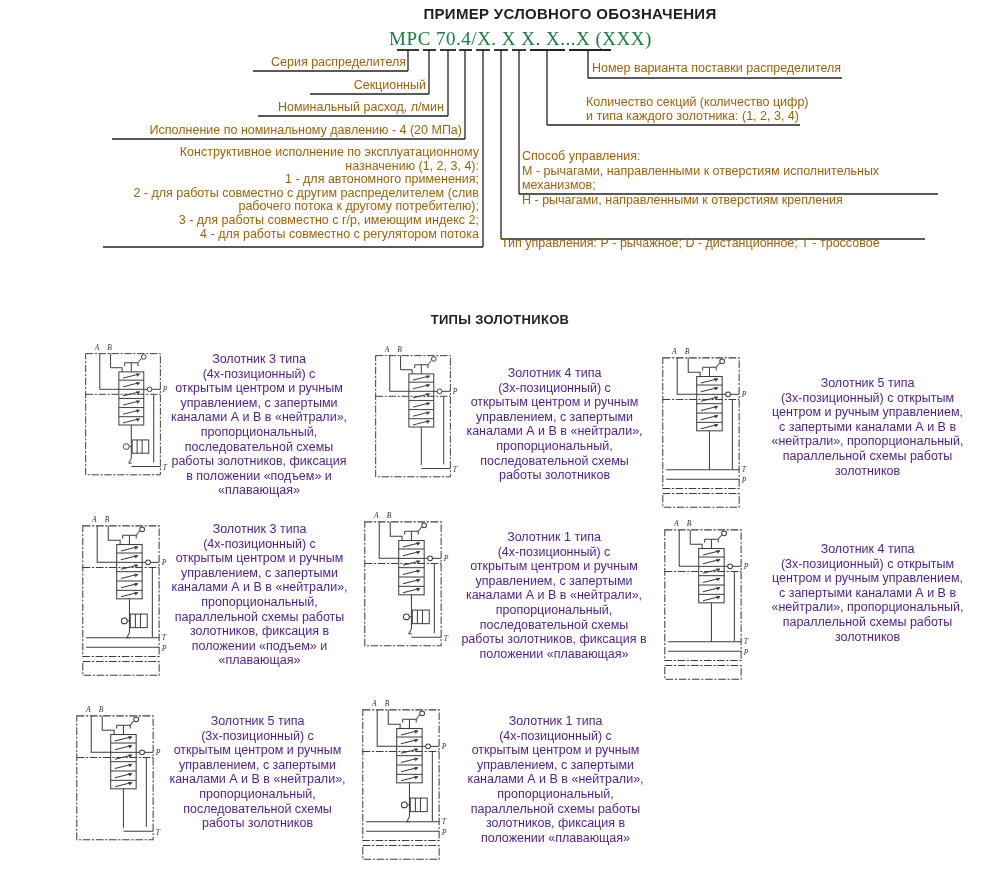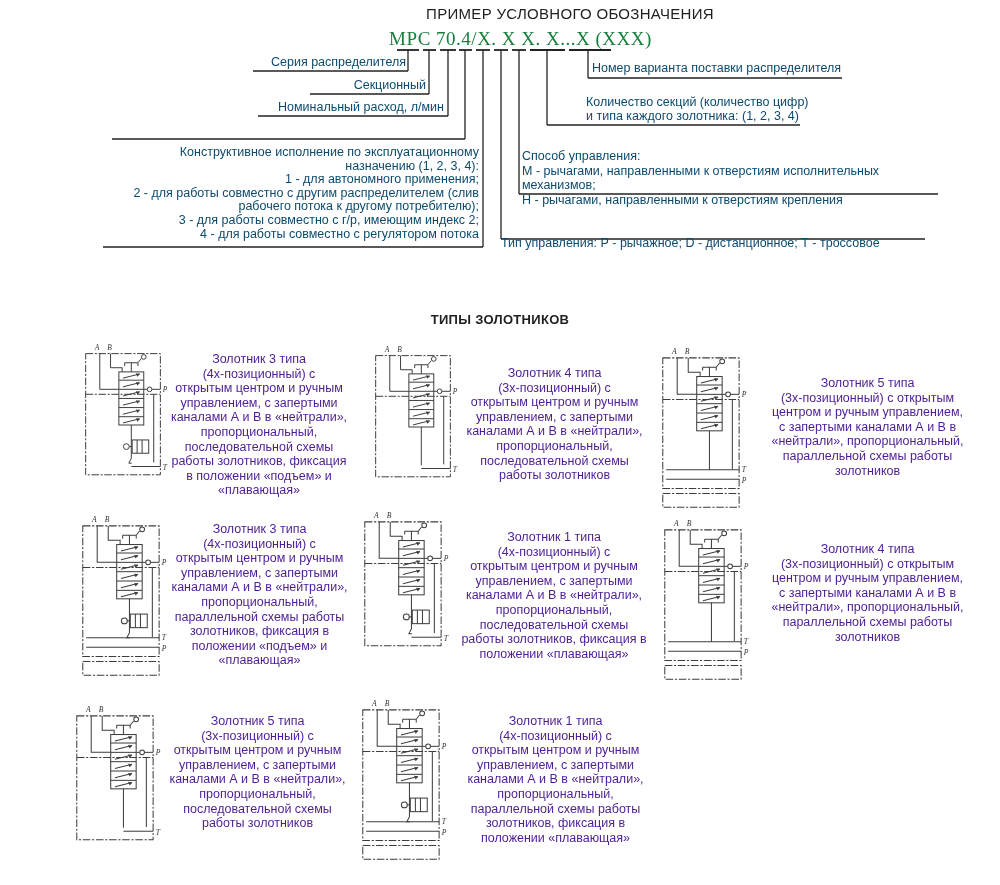--- a/index.html
+++ b/index.html
@@ -1,24 +1,24 @@
 <!DOCTYPE html>
 <html><head>
 <meta charset="utf-8">
 <style>
   html,body{margin:0;padding:0;background:#ffffff;}
   .page{position:relative;width:1000px;height:885px;background:#ffffff;
         font-family:"Liberation Sans",sans-serif;color:#2e2e2e;overflow:hidden;}
   #overlay{position:absolute;left:0;top:0;z-index:0;}
   .main-title{position:absolute;left:140px;top:5px;width:860px;text-align:center;
-              font-weight:normal;font-size:15px;color:#1f1f1f;letter-spacing:.3px;}
+              font-weight:bold;font-size:15px;color:#1f1f1f;letter-spacing:.3px;}
   .designation{position:absolute;left:389px;top:28px;font-family:"Liberation Serif",serif;
                font-size:19px;color:#15803d;letter-spacing:.5px;z-index:1;}
   .lbl{position:absolute;font-size:12.5px;line-height:14px;white-space:pre-line;
-       color:#0c4a6e;z-index:1;}
+       color:#a16207;z-index:1;}
   .lbl.r{text-align:right;}
   .ll1{left:200px;top:55px;width:206px;}
   .ll2{left:230px;top:78px;width:196px;}
   .ll3{left:230px;top:100px;width:214px;}
   .ll4{left:110px;top:123px;width:352px;}
   .ll5{left:99px;top:146px;width:380px;line-height:13.6px;}
   .rl1{left:592px;top:61px;width:250px;}
   .rl2{left:550px;top:95px;width:280px;margin-left:36px;}
   .rl3{left:522px;top:149px;width:420px;line-height:14.5px;}
   .rl4{left:501px;top:236px;width:424px;}
@@ -85,20 +85,21 @@
       <line x1="501" y1="239" x2="925" y2="239"></line>
     </g>
   </svg>
 
   <div class="main-title">ПРИМЕР УСЛОВНОГО ОБОЗНАЧЕНИЯ</div>
   <div class="designation">МРС 70.4/Х. Х Х. Х...Х (ХХХ)</div>
 
   <div class="lbl r ll1">Серия распределителя</div>
   <div class="lbl r ll2">Секционный</div>
   <div class="lbl r ll3">Номинальный расход, л/мин</div>
+  <div class="lbl r ll4">Исполнение по номинальному давлению - 4 (20 МПа)</div>
   <div class="lbl r ll5">Конструктивное исполнение по эксплуатационному
 назначению (1, 2, 3, 4):
 1 - для автономного применения;
 2 - для работы совместно с другим распределителем (слив
 рабочего потока к другому потребителю);
 3 - для работы совместно с г/р, имеющим индекс 2;
 4 - для работы совместно с регулятором потока</div>
 
   <div class="lbl rl1">Номер варианта поставки распределителя</div>
   <div class="lbl rl2">Количество секций (количество цифр)

